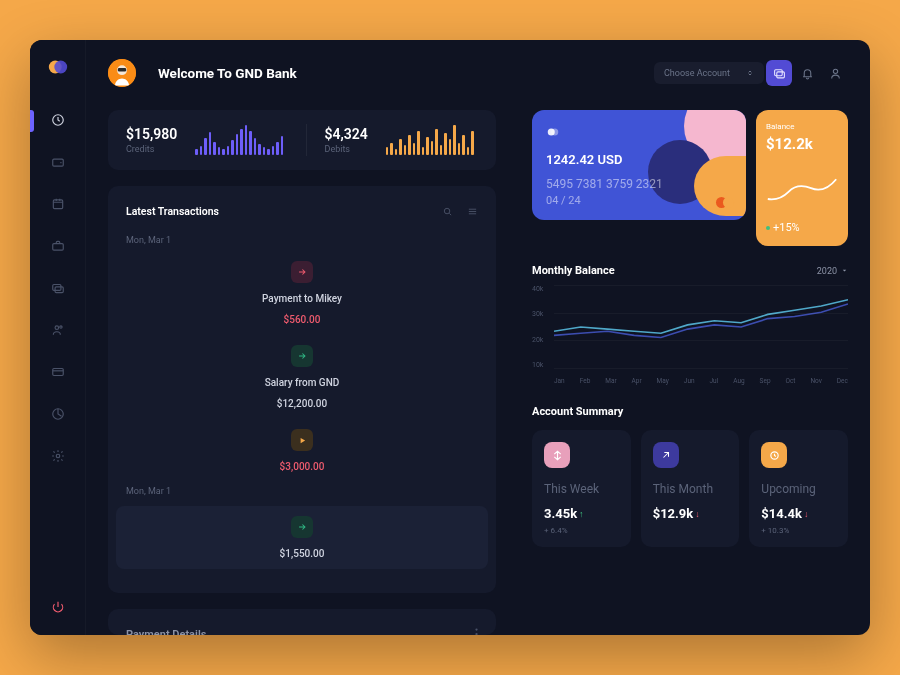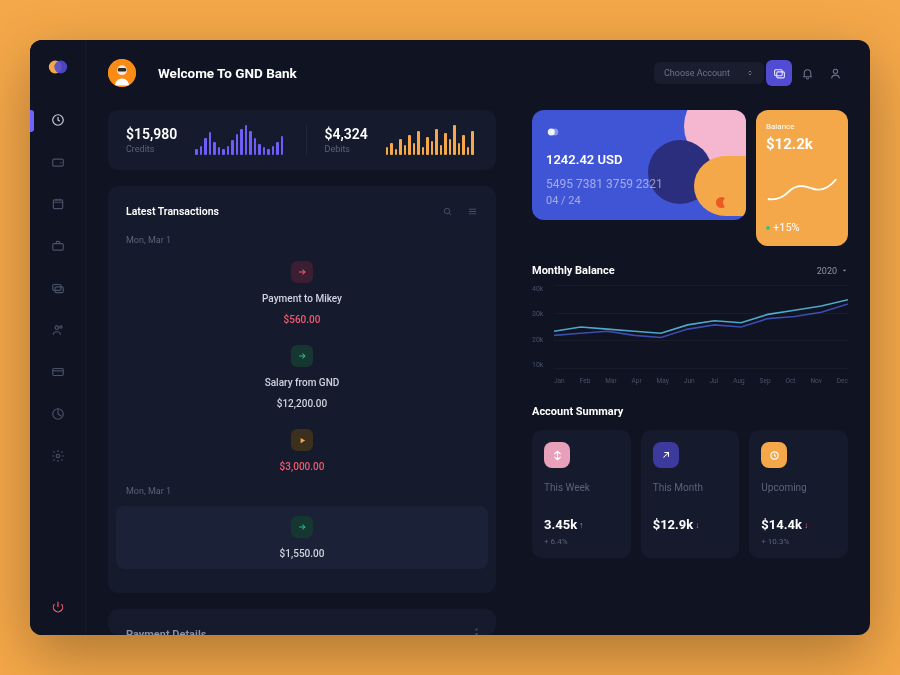--- a/index.html
+++ b/index.html
@@ -86,21 +86,21 @@
 .chart-grid{position:absolute;inset:0;display:flex;flex-direction:column;justify-content:space-between;}
 .chart-grid div{height:1px;background:rgba(255,255,255,0.04);}
 .chart-x{position:absolute;left:22px;right:0;bottom:0;display:flex;justify-content:space-between;}
 .chart-x span{color:#4a5268;font-size:6.5px;}
 .summary-row{display:flex;gap:10px;}
 .sum-card{flex:1;background:#151a2c;border-radius:10px;padding:12px 12px;}
 .sum-ico{width:26px;height:26px;border-radius:8px;display:flex;align-items:center;justify-content:center;margin-bottom:14px;}
 .sum-ico.pink{background:#e8a0bb;}
 .sum-ico.blue{background:#3d3a9e;}
 .sum-ico.orange{background:#f5a849;}
-.sum-lbl{color:#5b6379;font-size:10px;margin-bottom:24px;}
+.sum-lbl{color:#5b6379;font-size:12px;margin-bottom:10px;}
 .sum-val{color:#fff;font-size:13px;font-weight:700;display:flex;align-items:center;gap:2px;}
 .sum-val .arr{font-size:9px;}
 .arr.up{color:#3fbf7f;}
 .arr.dn{color:#ef5b6e;}
 .sum-pct{color:#5b6379;font-size:8px;margin-top:5px;}
 </style>
 </head>
 <body>
 
 <div class="app">

